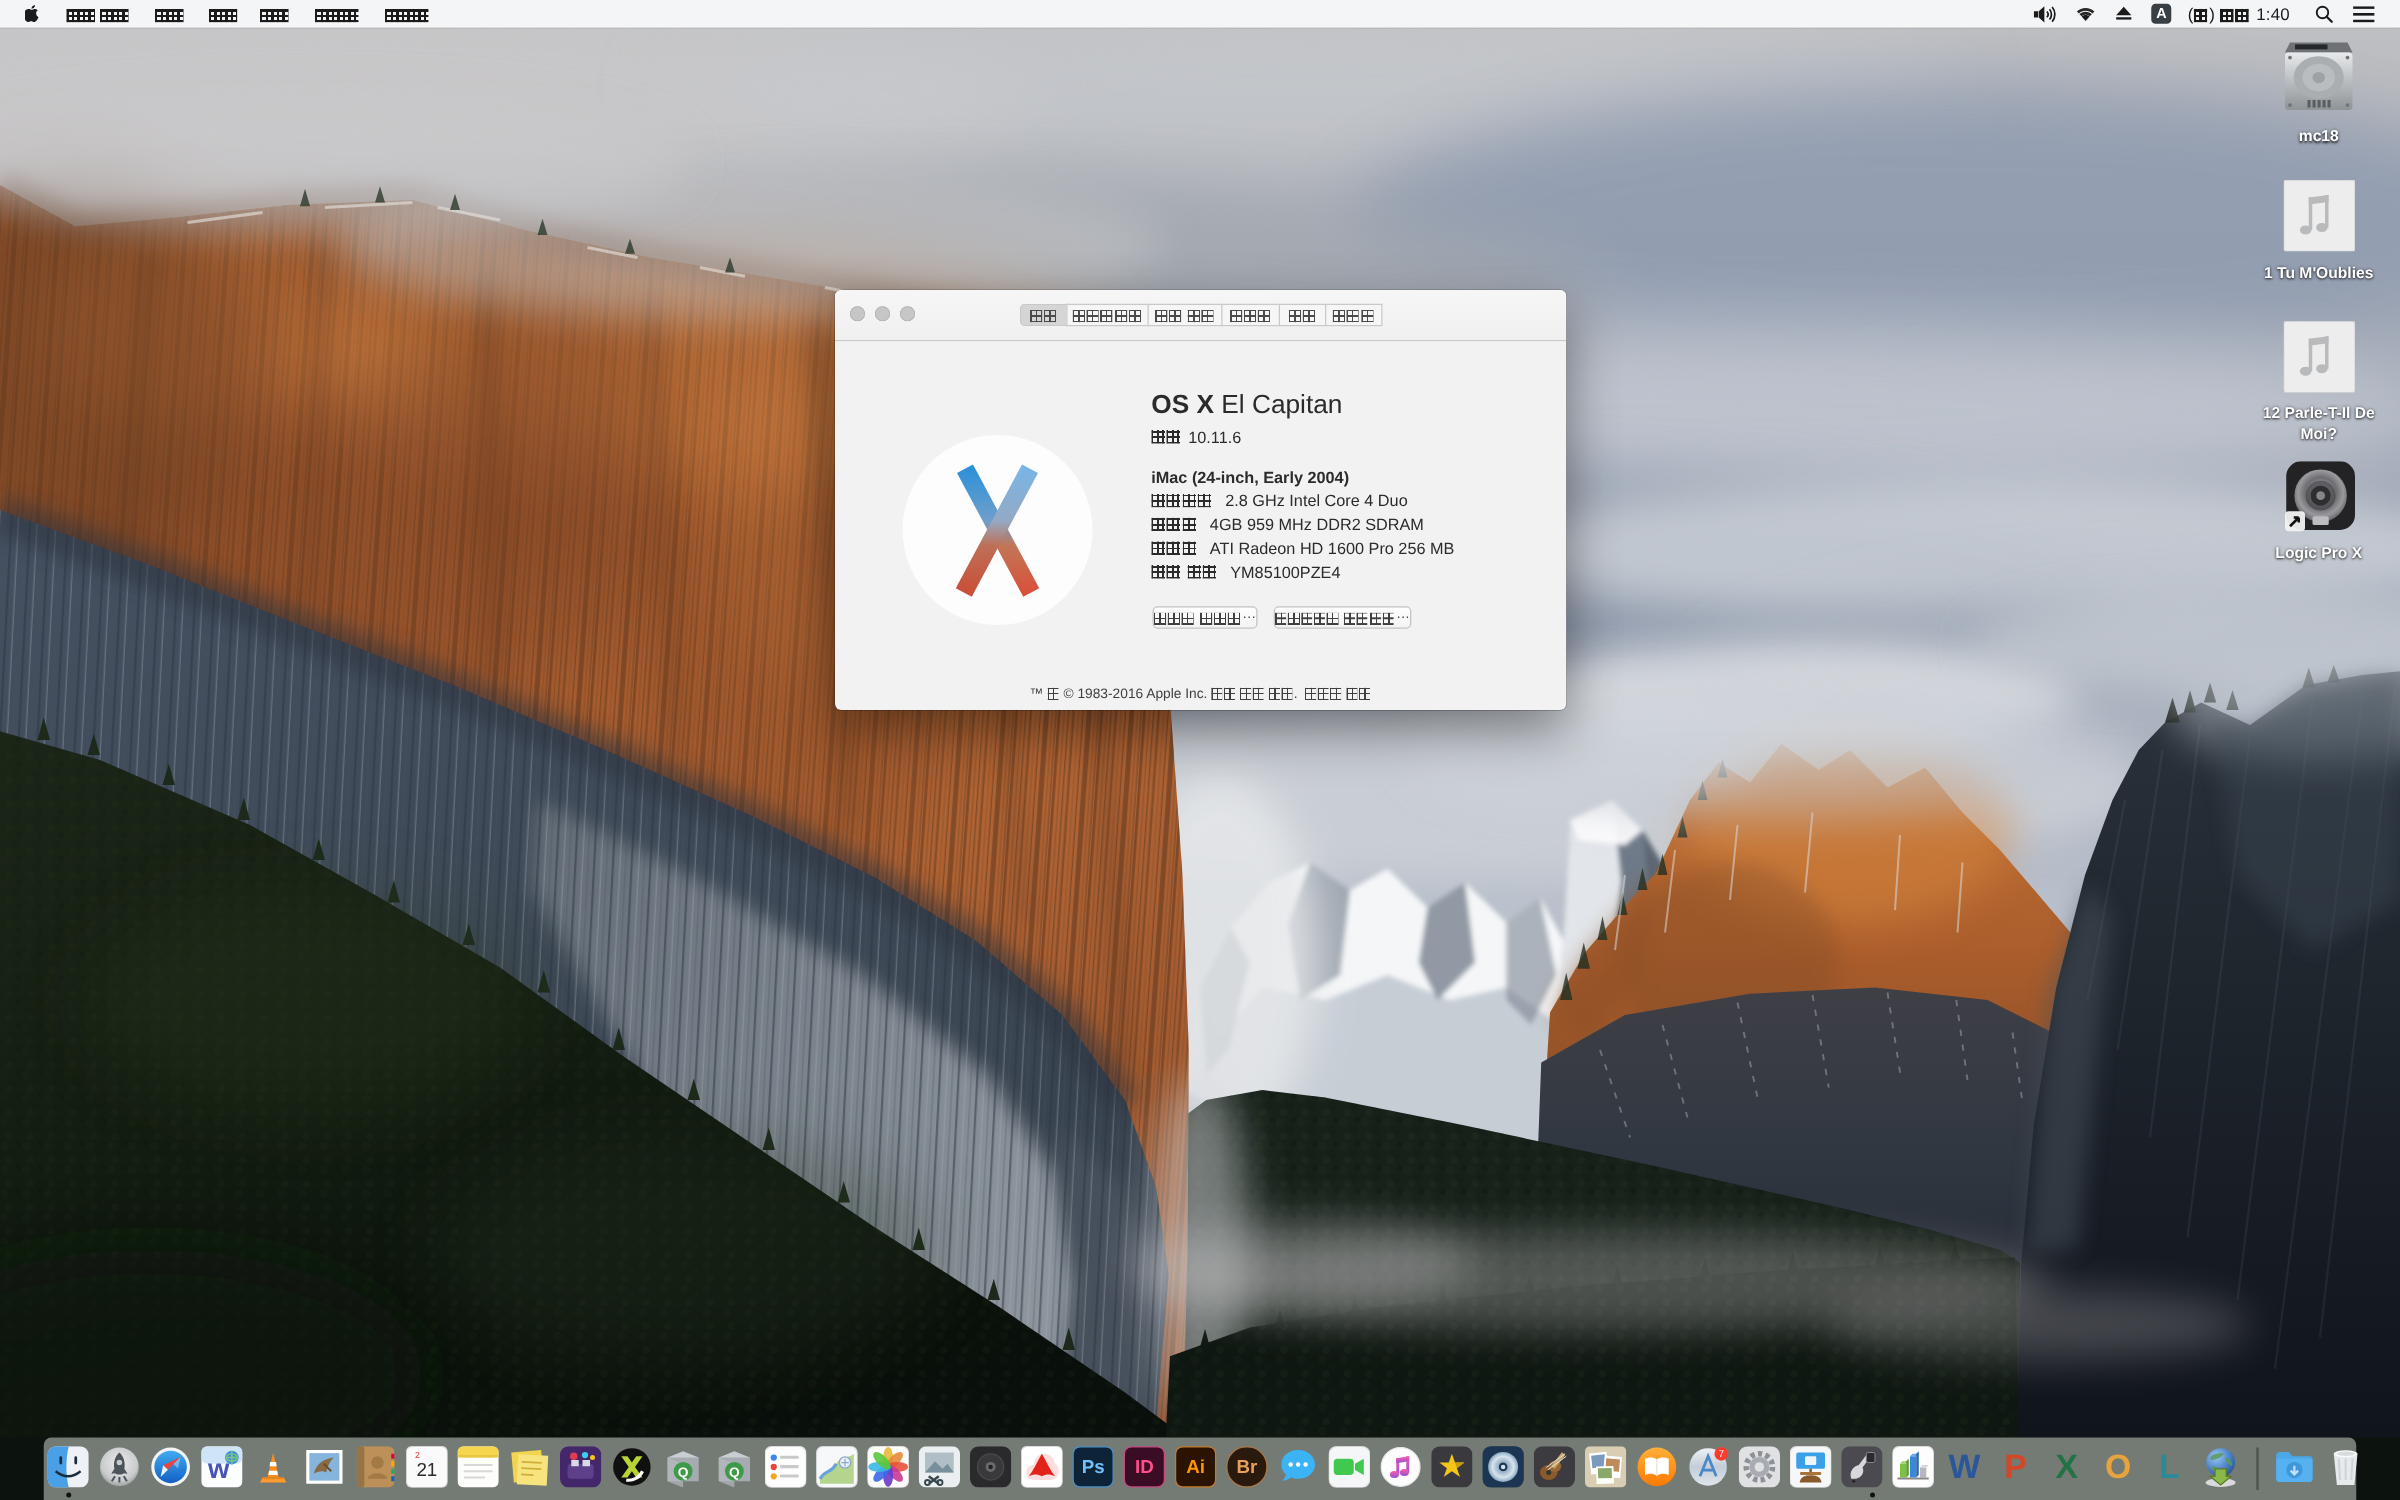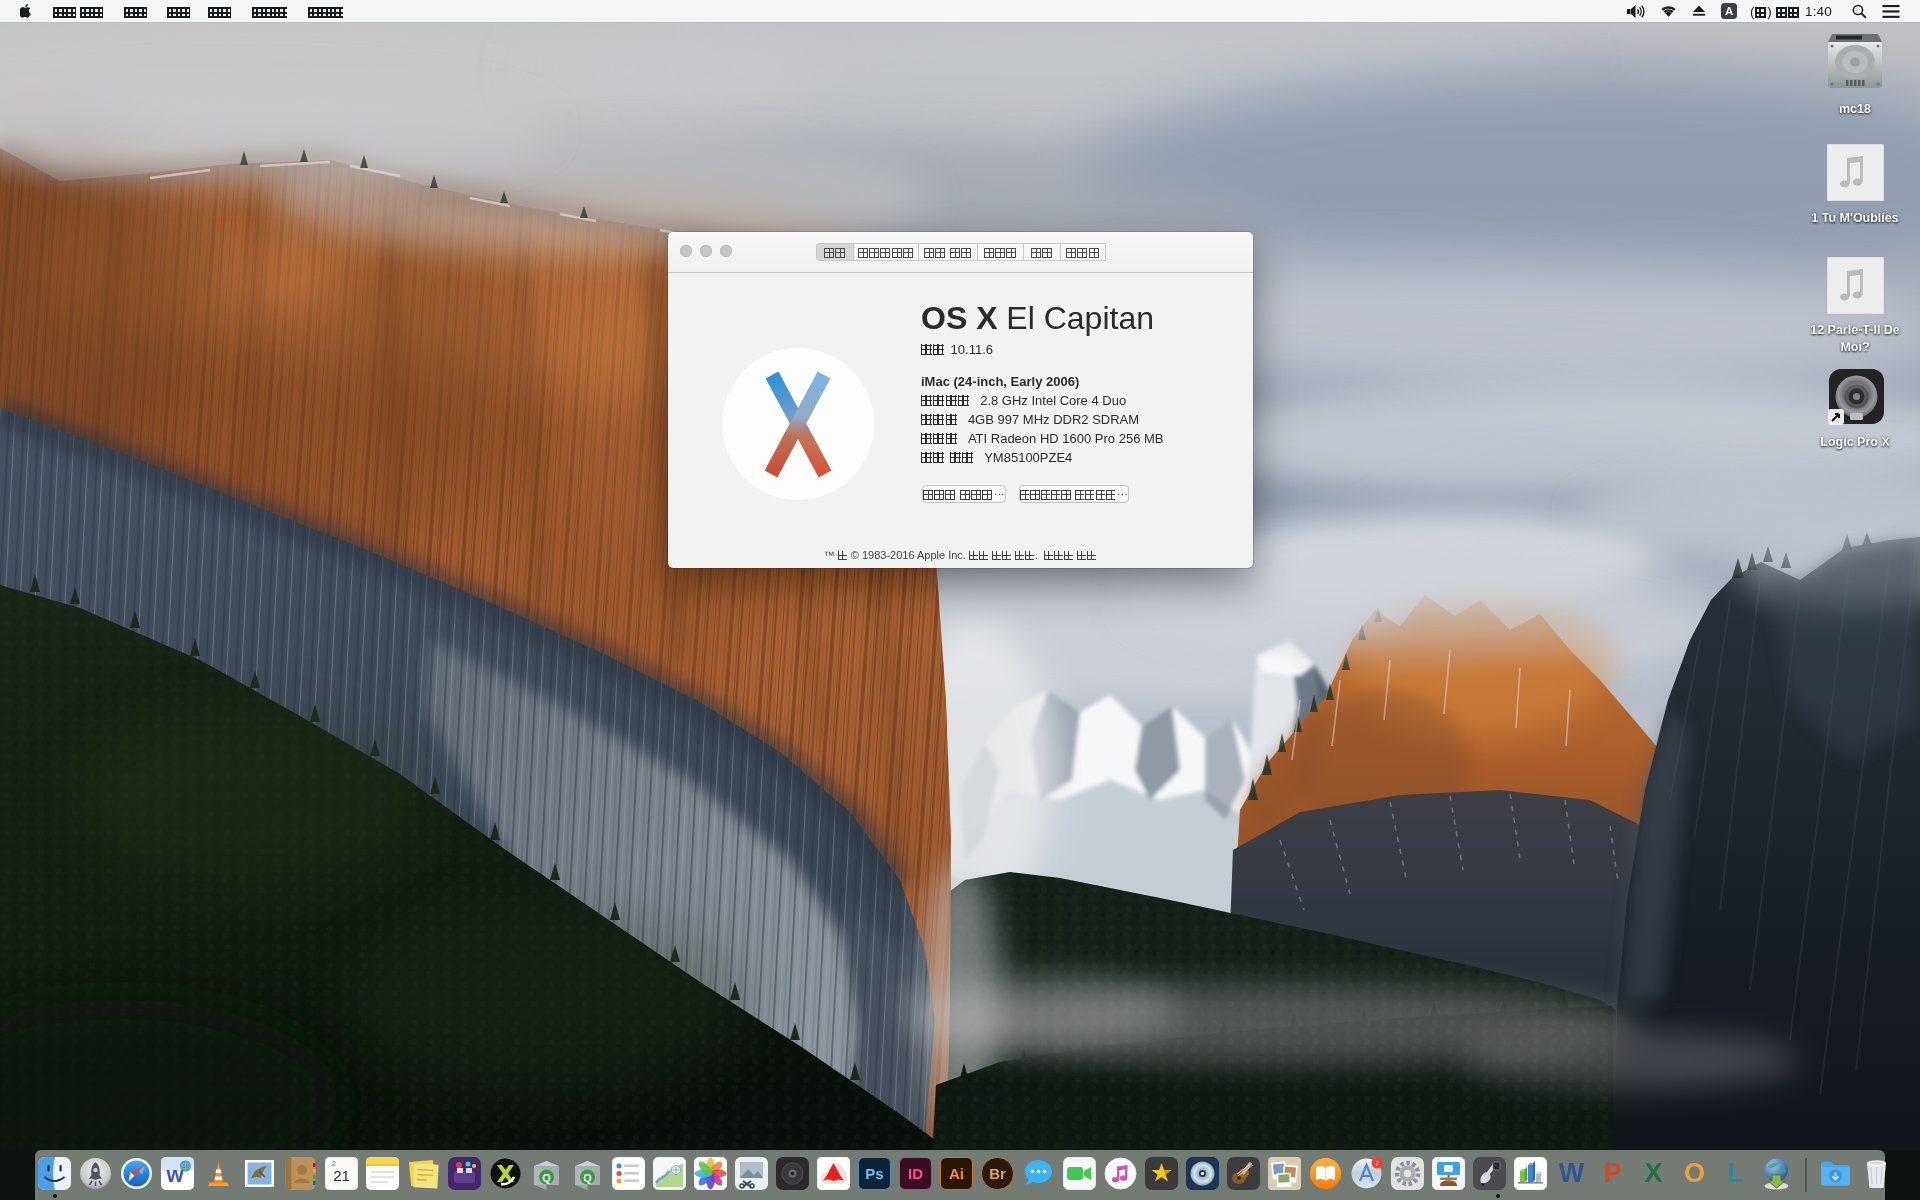--- a/index.html
+++ b/index.html
@@ -393,30 +393,30 @@
             <stop offset=".62" stop-color="#bd7057"></stop>
             <stop offset="1" stop-color="#c94f38"></stop>
           </linearGradient>
   </defs>
   <circle cx="77" cy="77" r="76" fill="#fdfdfd"></circle>
   <g stroke-linecap="butt">
    <path d="M51,28 L104,127" stroke="url(#xg1)" stroke-width="14.5"></path>
    <path d="M103,28 L50,127" stroke="url(#xg2)" stroke-width="14.5"></path>
   </g>
  </svg>
- <div style="position:absolute;left:253px;top:68px;font-size:32px;letter-spacing:0"><span style="font-weight:bold">OS X</span> <span style="font-weight:normal">El Capitan</span></div>
+ <div style="position:absolute;left:253px;top:80px;font-size:21px;letter-spacing:0"><span style="font-weight:bold">OS X</span> <span style="font-weight:normal">El Capitan</span></div>
  <div style="position:absolute;left:253px;top:110px;font-size:13px;color:#2b2b2b"><i class="s v"></i><i class="s v"></i><span style="margin-left:5px">10.11.6</span></div>
- <div style="position:absolute;left:253px;top:142px;font-size:13px;font-weight:bold">iMac (24-inch, Early 2006)</div>
+ <div style="position:absolute;left:253px;top:142px;font-size:13px;font-weight:bold">iMac (24-inch, Early 2004)</div>
  <div class="specrow" style="top:161px">
         <span><i class="s v"></i><i class="s v"></i><i class="s v"></i><i class="s v"></i></span>
         <span class="val">2.8 GHz Intel Core 4 Duo</span>
       </div>
  <div class="specrow" style="top:180px">
         <span><i class="s v"></i><i class="s v"></i><i class="s v"></i></span>
-        <span class="val">4GB 997 MHz DDR2 SDRAM</span>
+        <span class="val">4GB 959 MHz DDR2 SDRAM</span>
       </div>
  <div class="specrow" style="top:199px">
         <span><i class="s v"></i><i class="s v"></i><i class="s v"></i></span>
         <span class="val">ATI Radeon HD 1600 Pro 256 MB</span>
       </div>
  <div class="specrow" style="top:218px">
         <span><i class="s v"></i><i class="s v"></i><i class="s v" style="margin-left:4px"></i><i class="s v"></i></span>
         <span class="val">YM85100PZE4</span>
       </div>
  <div class="btn" style="left:254px;top:253px;width:84px">

